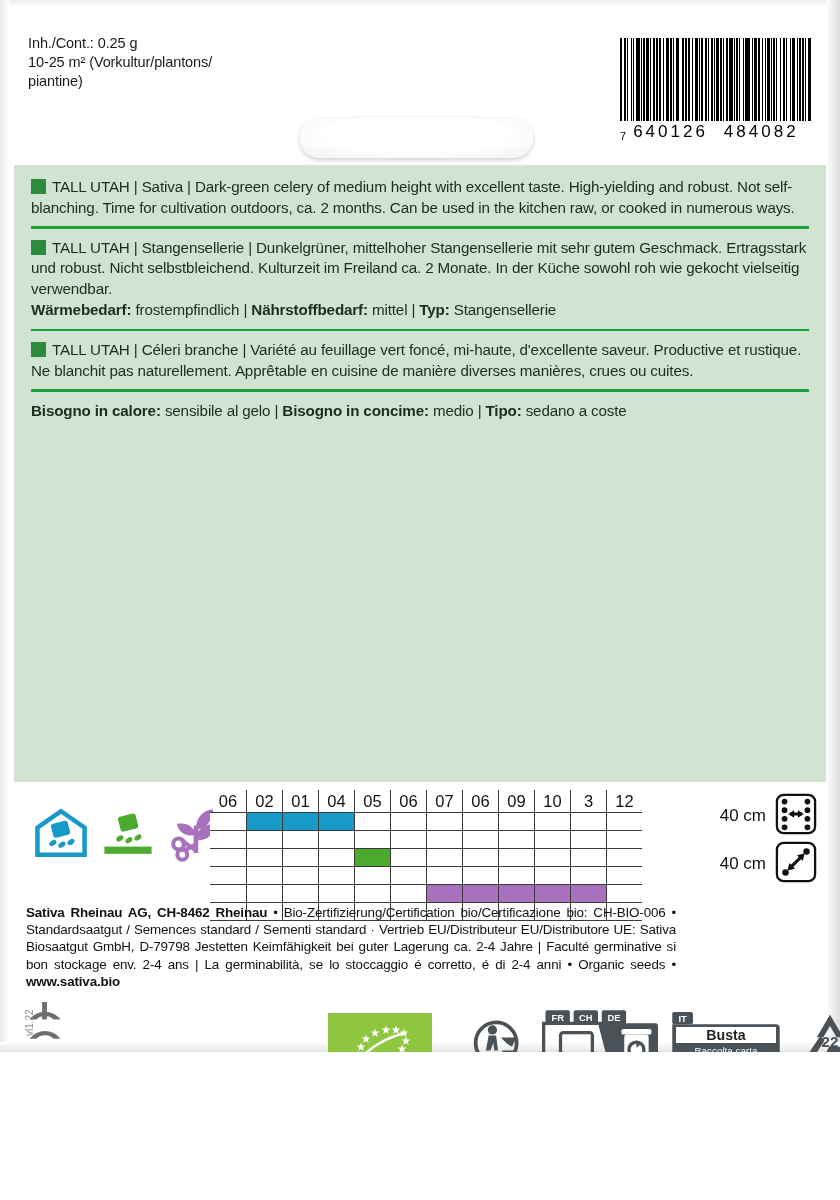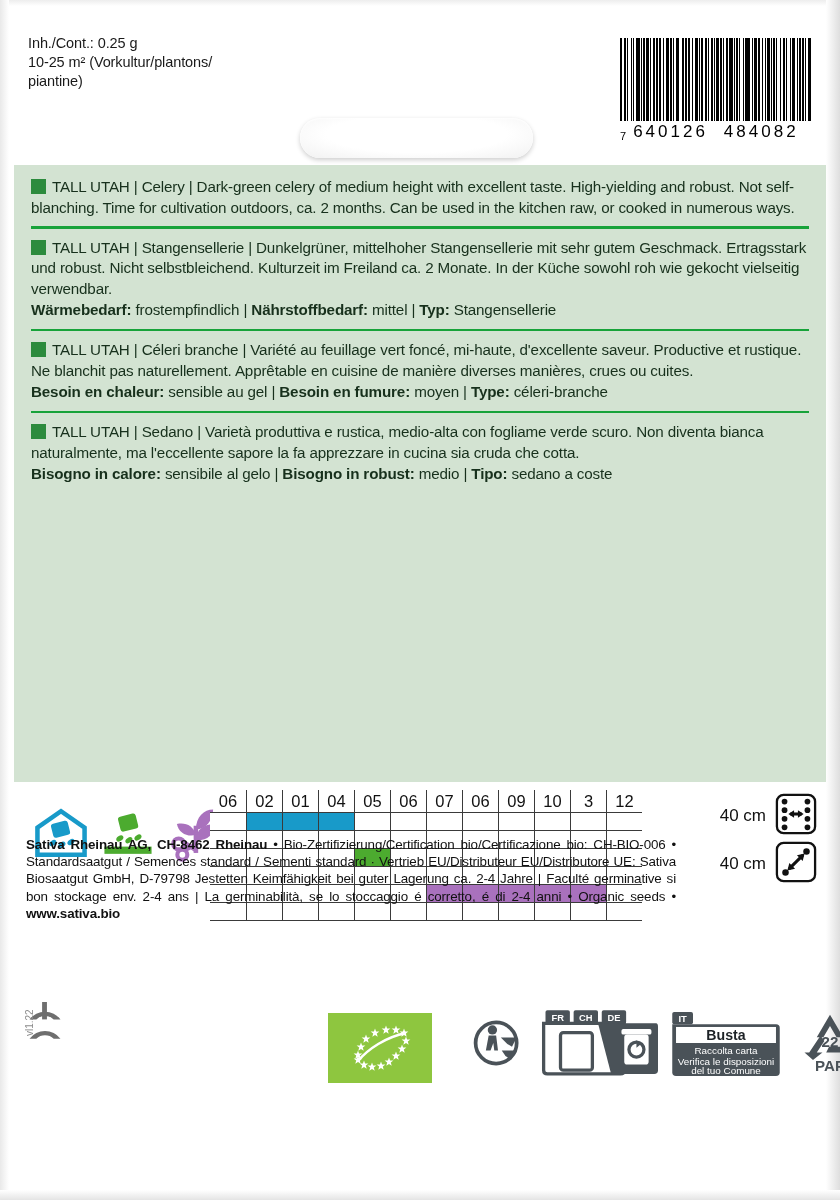--- a/index.html
+++ b/index.html
@@ -3,21 +3,21 @@
 <meta charset="utf-8">
 <style>
   * { box-sizing: border-box; margin: 0; padding: 0; }
   html, body {
     width: 840px; height: 1200px;
     background: #ffffff;
     font-family: "Liberation Sans", sans-serif;
   }
   .packet {
     position: relative;
-    width: 840px; height: 1200px;
+    width: 840px; height: 1052px;
     background: #ffffff;
     overflow: hidden;
   }
   
   .edge-left  { position:absolute; left:0; top:0; width:9px; height:1200px;
                 background: linear-gradient(to right,#e9e9e9,#ffffff); }
   .edge-right { position:absolute; right:0; top:0; width:14px; height:1200px;
                 background: linear-gradient(to left,#dedede,#ffffff); }
   .edge-top   { position:absolute; left:0; top:0; width:840px; height:6px;
                 background: linear-gradient(to bottom,#ededed,#ffffff); }
@@ -83,21 +83,21 @@
   .cal-row .cal-cell:first-child { border-left: none; }
 
   .spacing { position:absolute; left: 690px; top: 2px; }
   .sp-row { display:flex; align-items:center; justify-content:flex-end;
             height: 48px; gap: 9px; }
   .sp-label { font-size: 17px; color:#111; width: 62px; text-align:right; }
   .sp-ico { width: 42px; height: 42px; }
 
   
   .company {
-    position: absolute; left: 26px; top: 836px; width: 650px;
+    position: absolute; left: 26px; top: 904px; width: 650px;
     font-size: 13.4px; line-height: 17.2px; color:#111;
     text-align: justify; letter-spacing: -0.15px;
   }
   .company b { font-weight: bold; }
 
   
   .ce-mark { position:absolute; left: 16px; top: 1000px; width: 58px; height: 62px; }
   .version {
     position:absolute; left: 24px; top: 1036px;
     font-size: 10px; color:#8c8c8c;
@@ -257,36 +257,34 @@
     <div class="barcode-digits">
       <span class="bd-lead">7</span>
       <span class="bd-grp">640126</span>
       <span class="bd-grp bd-g2">484082</span>
     </div>
   </div>
 
   <div class="panel" id="lang-panel">
       <div style="height:12px"></div>
       <div class="lang-block">
-        <p><span class="sq"></span><span>TALL UTAH</span> | <span>Celery</span> | <span>Dark-green celery of medium height with excellent taste. High-yielding and robust. Not self-blanching.  Time for cultivation outdoors, ca. 2 months. Can be used in the kitchen raw, or cooked in numerous ways.</span></p>
+        <p><span class="sq"></span><span>TALL UTAH</span> | <span>Sativa</span> | <span>Dark-green celery of medium height with excellent taste. High-yielding and robust. Not self-blanching.  Time for cultivation outdoors, ca. 2 months. Can be used in the kitchen raw, or cooked in numerous ways.</span></p>
       </div>
       <div class="divider"></div>
       <div class="lang-block">
         <p><span class="sq"></span><span>TALL UTAH</span> | <span>Stangensellerie</span> | <span>Dunkelgrüner, mittelhoher Stangensellerie mit sehr gutem Geschmack. Ertragsstark und robust. Nicht selbstbleichend. Kulturzeit im Freiland ca. 2 Monate. In der Küche sowohl roh wie gekocht vielseitig verwendbar.</span></p>
         <p class="reqs"><b>Wärmebedarf:</b> <span>frostempfindlich</span> | <b>Nährstoffbedarf:</b> <span>mittel</span> | <b>Typ:</b> <span>Stangensellerie</span></p>
       </div>
       <div class="divider"></div>
       <div class="lang-block">
         <p><span class="sq"></span><span>TALL UTAH</span> | <span>Céleri branche</span> | <span>Variété au feuillage vert foncé, mi-haute, d'excellente saveur. Productive et rustique. Ne blanchit pas naturellement. Apprêtable en cuisine de manière diverses manières, crues ou cuites.</span></p>
-        <p class="reqs"><b>Besoin en chaleur:</b> <span>sensible au gel</span> | <b>Besoin en fumure:</b> <span>moyen</span> | <b>Type:</b> <span>céleri-branche</span></p>
       </div>
       <div class="divider"></div>
       <div class="lang-block">
-        <p><span class="sq"></span><span>TALL UTAH</span> | <span>Sedano</span> | <span>Varietà produttiva e rustica, medio-alta con fogliame verde scuro. Non diventa bianca naturalmente, ma l'eccellente sapore la fa apprezzare in cucina sia cruda che cotta.</span></p>
-        <p class="reqs"><b>Bisogno in calore:</b> <span>sensibile al gelo</span> | <b>Bisogno in robust:</b> <span>medio</span> | <b>Tipo:</b> <span>sedano a coste</span></p>
+        <p class="reqs"><b>Bisogno in calore:</b> <span>sensibile al gelo</span> | <b>Bisogno in concime:</b> <span>medio</span> | <b>Tipo:</b> <span>sedano a coste</span></p>
       </div>
     </div>
 
   <div class="calendar-area">
 
     <div class="cal-icons">
 
       <svg class="sp-ico" style="width:58px;height:58px" viewBox="0 0 64 64">
         <path d="M6 26 L32 8 L58 26 L58 56 L6 56 Z" fill="none" stroke="#189ac9" stroke-width="5"></path>
         <rect x="22" y="20" width="19" height="16" rx="3" fill="#189ac9" transform="rotate(-14 31 28)"></rect>

